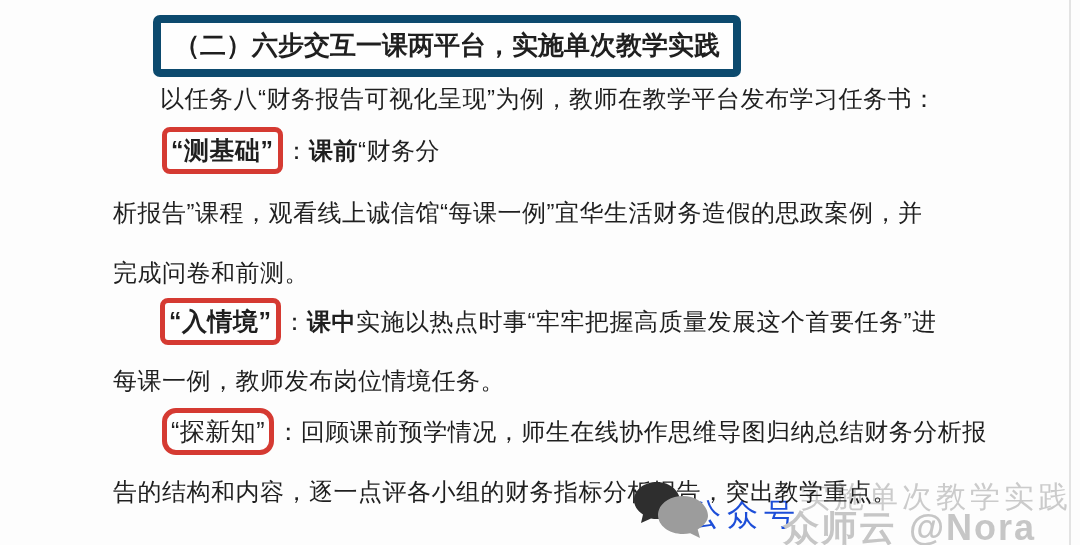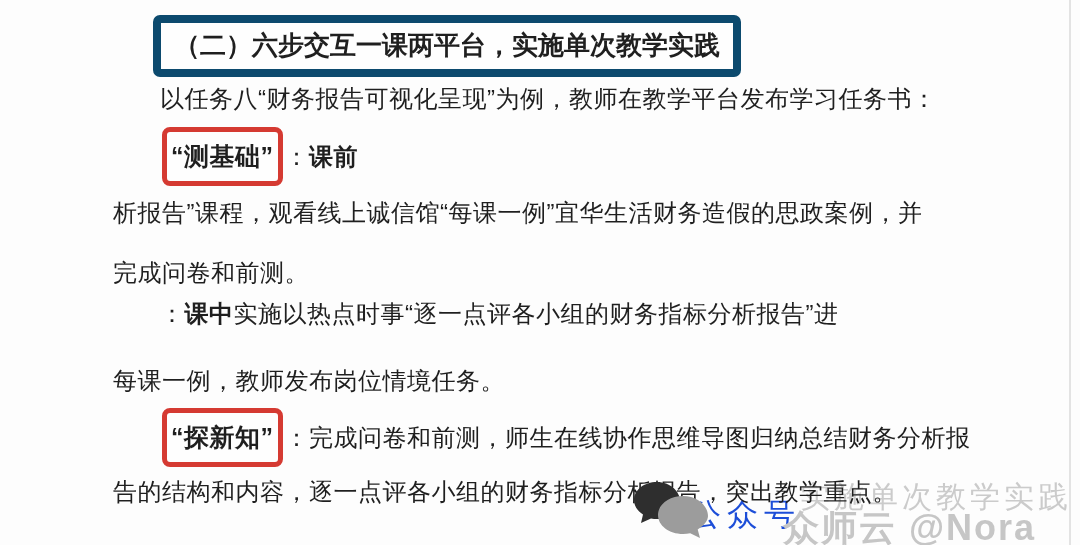--- a/index.html
+++ b/index.html
@@ -18,24 +18,24 @@
   .line {
     position:absolute; font-size:24px; white-space:nowrap;
     letter-spacing:0.5px; z-index:2;
   }
   .row {
     position:absolute; display:flex; align-items:center;
     font-size:24px; white-space:nowrap; letter-spacing:0.5px; z-index:2;
   }
   .label-box {
     display:inline-block; border:5px solid #d53a32; border-radius:8px;
-    padding:8px 4px; margin-right:2px; font-size:25px; background:#fefefe;
+    padding:2px 4px; margin-right:2px; font-size:25px; background:#fefefe;
   }
   .bold { font-weight:bold; }
-  .label-regular { font-weight:bold; }
+  .label-regular { font-weight:normal;border-radius:14px; }
   .underlined { position:relative; }
   .underlined::after {
     content:""; position:absolute; left:-2px; right:-6px; bottom:-8px;
     height:6px; background:#d6382c; border-radius:4px;
     transform:rotate(-0.25deg);
   }
   
   .intro   { left:160px; top:83px;  }
   .r1      { left:162px; top:127px; }
   .s1l2    { left:113px; top:197px; }
@@ -73,35 +73,37 @@
   <div class="title-box">
     <span>（二）六步交互一课两平台，实施单次教学实践</span>
   </div>
 
   <div class="line intro">以任务八“财务报告可视化呈现”为例，教师在教学平台发布学习任务书：</div>
 
   <div class="row r1">
     <span class="label-box bold">“测基础”</span>
       <span>：</span>
       <span class="bold">课前</span>
+      <span>“财务分</span>
   </div>
   <div class="line s1l2">析报告”课程，观看线上诚信馆“每课一例”宜华生活财务造假的思政案例，并</div>
   <div class="line s1l3">完成问卷和前测。</div>
 
   <div class="row r2">
+    <span class="label-box bold">“入情境”</span>
       <span>：</span>
       <span class="bold">课中</span>
-      <span>实施以热点时事“逐一点评各小组的财务指标分析报告”进</span>
+      <span>实施以热点时事“牢牢把握高质量发展这个首要任务”进</span>
   </div>
   <div class="line s2l2">每课一例，教师发布岗位情境任务。</div>
 
   <div class="row r3">
     <span class="label-box label-regular">“探新知”</span>
       <span>：</span>
-      <span>完成问卷和前测，师生在线协作思维导图归纳总结财务分析报</span>
+      <span>回顾课前预学情况，师生在线协作思维导图归纳总结财务分析报</span>
   </div>
   <div class="line s3l2">告的结构和内容，逐一点评各小组的财务指标分析报告，突出教学重点。</div>
 
   <div class="wm-account">公众号</div>
   <div class="wm-org">实施单次教学实践</div>
   <div class="wm-handle">众师云 @Nora</div>
 
   <svg class="wechat-icon" width="80" height="62" viewBox="0 0 80 62" xmlns="http://www.w3.org/2000/svg">
     <path d="M27 3 C14 3 4 11 4 21 c0 6 3.5 11 9 14.5 L11 44 l10-4.5 c2 0.4 4 0.6 6 0.6 13 0 23-8 23-18 S40 3 27 3 Z" fill="#2e2e2e"></path>
     <path d="M53 17 c-14 0-25 8.5-25 19 0 10.5 11 19 25 19 2.5 0 5-0.3 7.2-0.8 L70 59 l-2.3-8.6 c5.8-3.5 10.3-8.4 10.3-13.4 0-10.5-11-20-25-20 Z" fill="#9c9c9c"></path>

